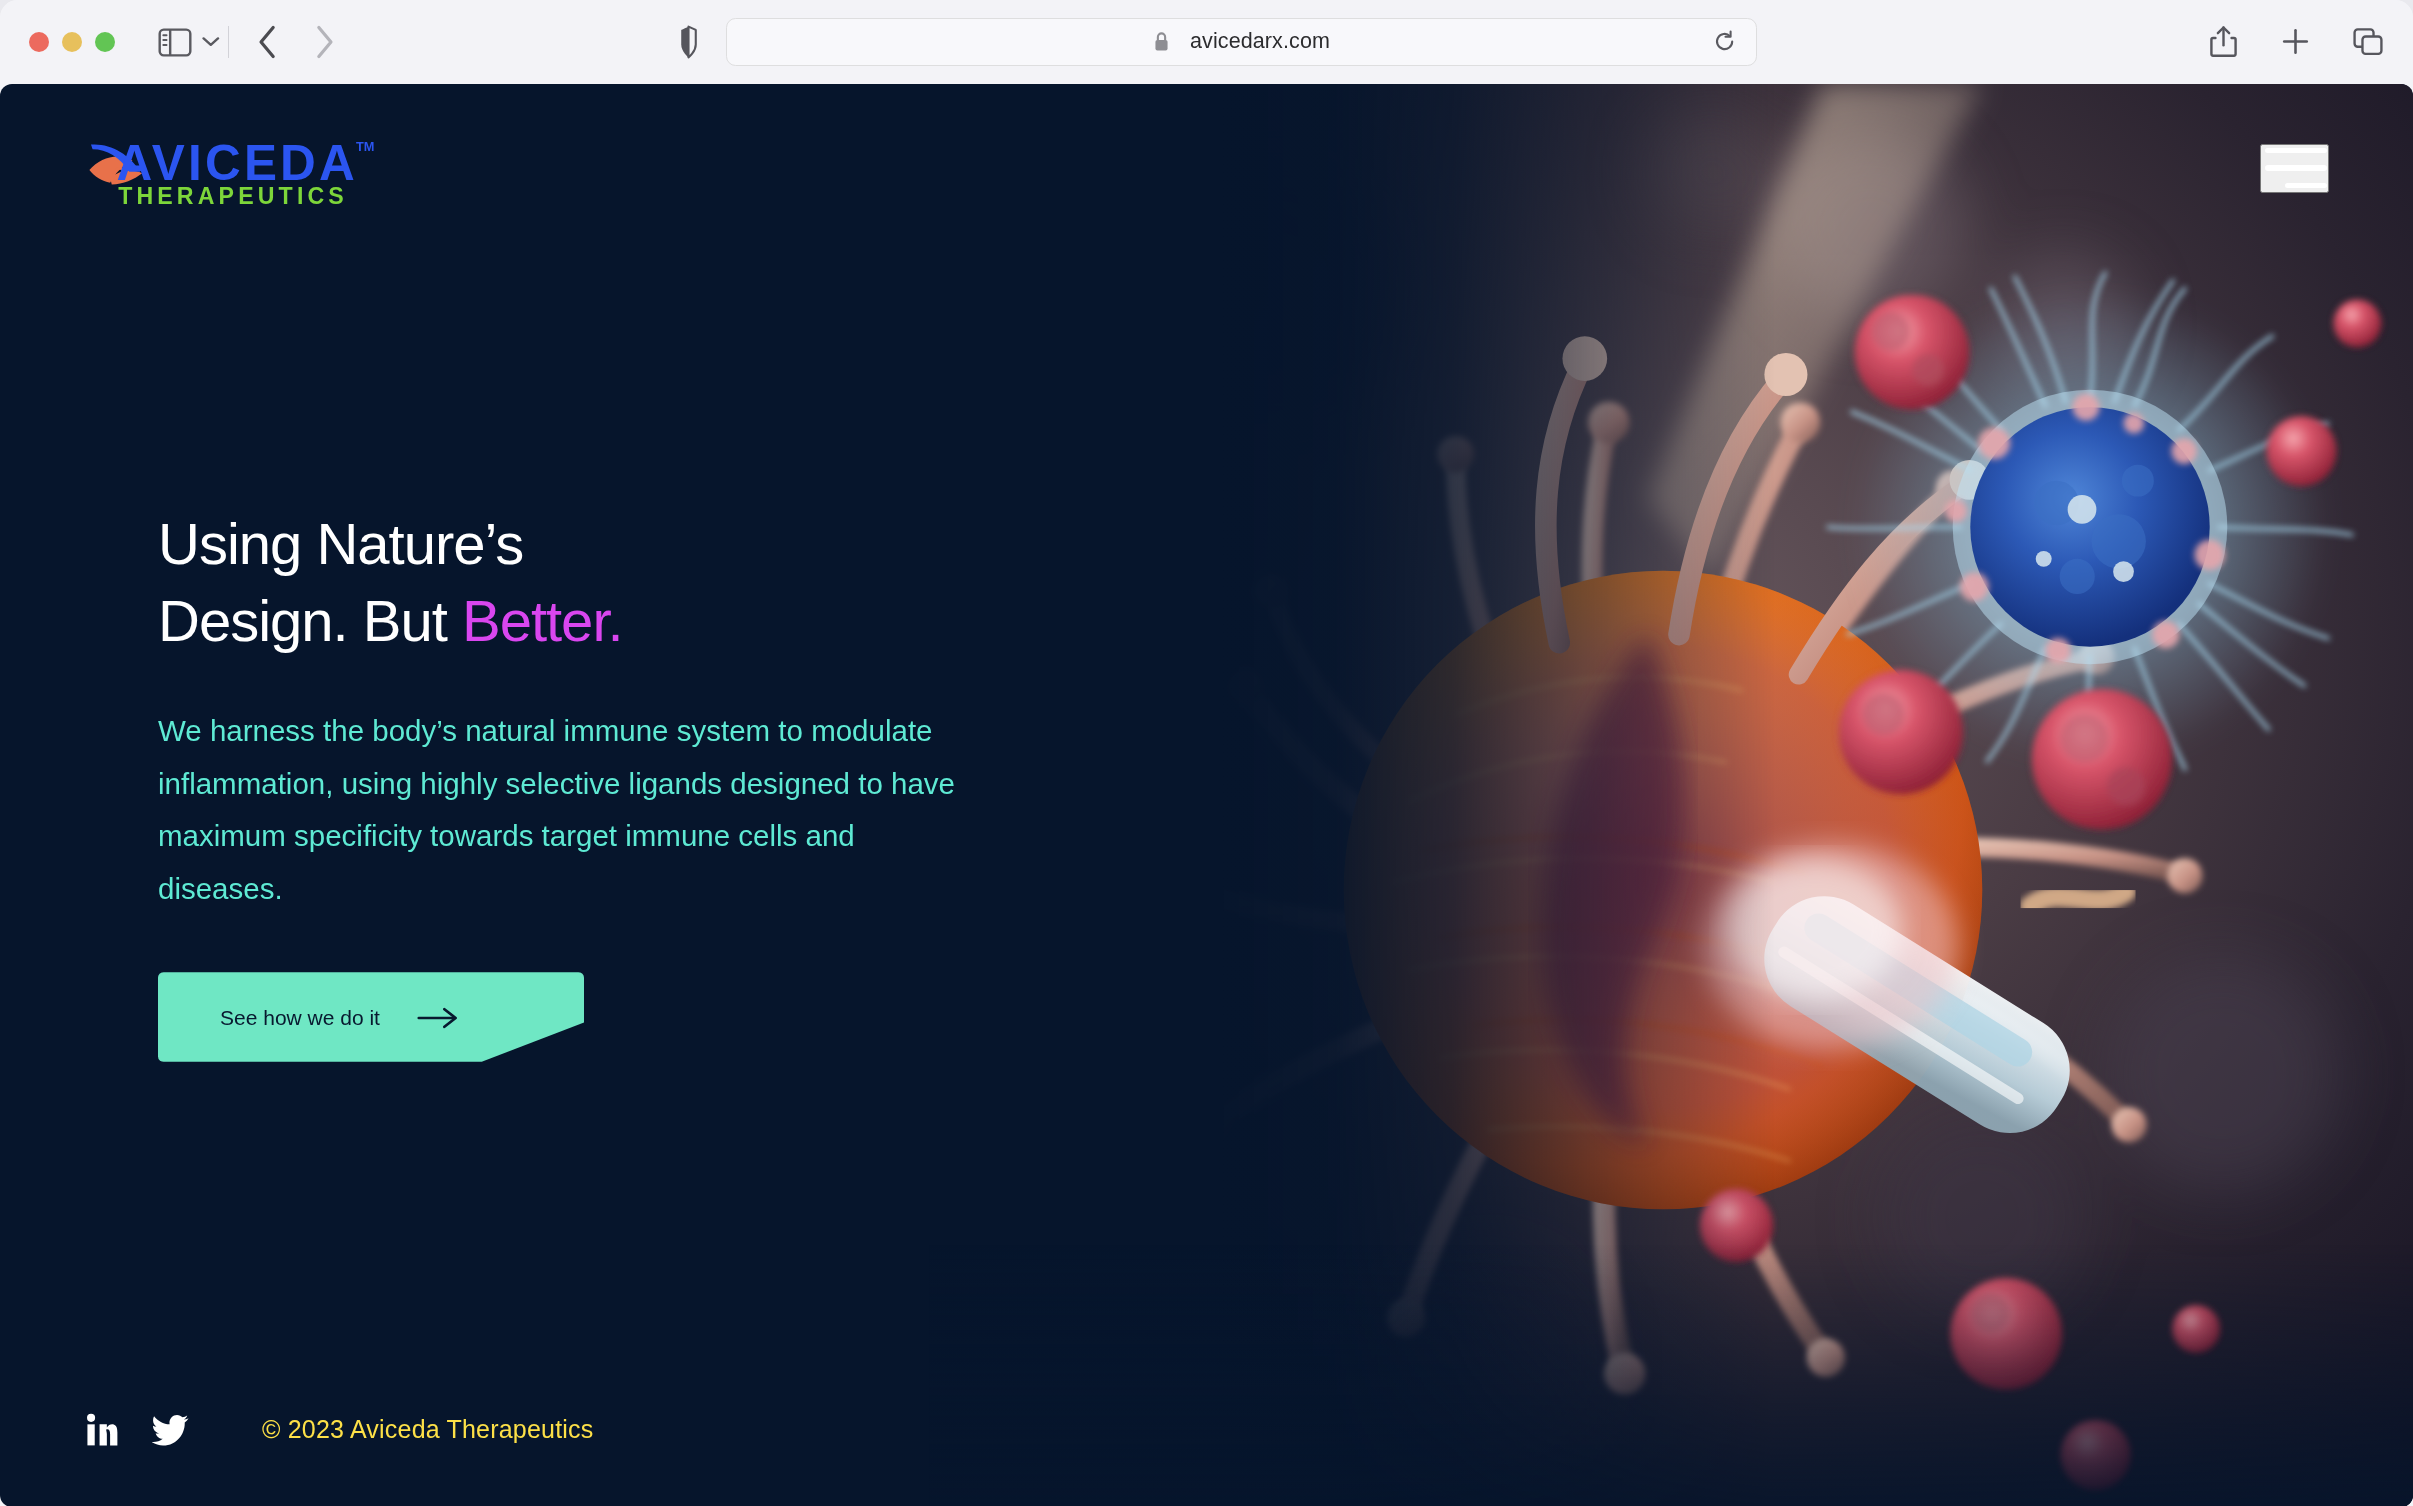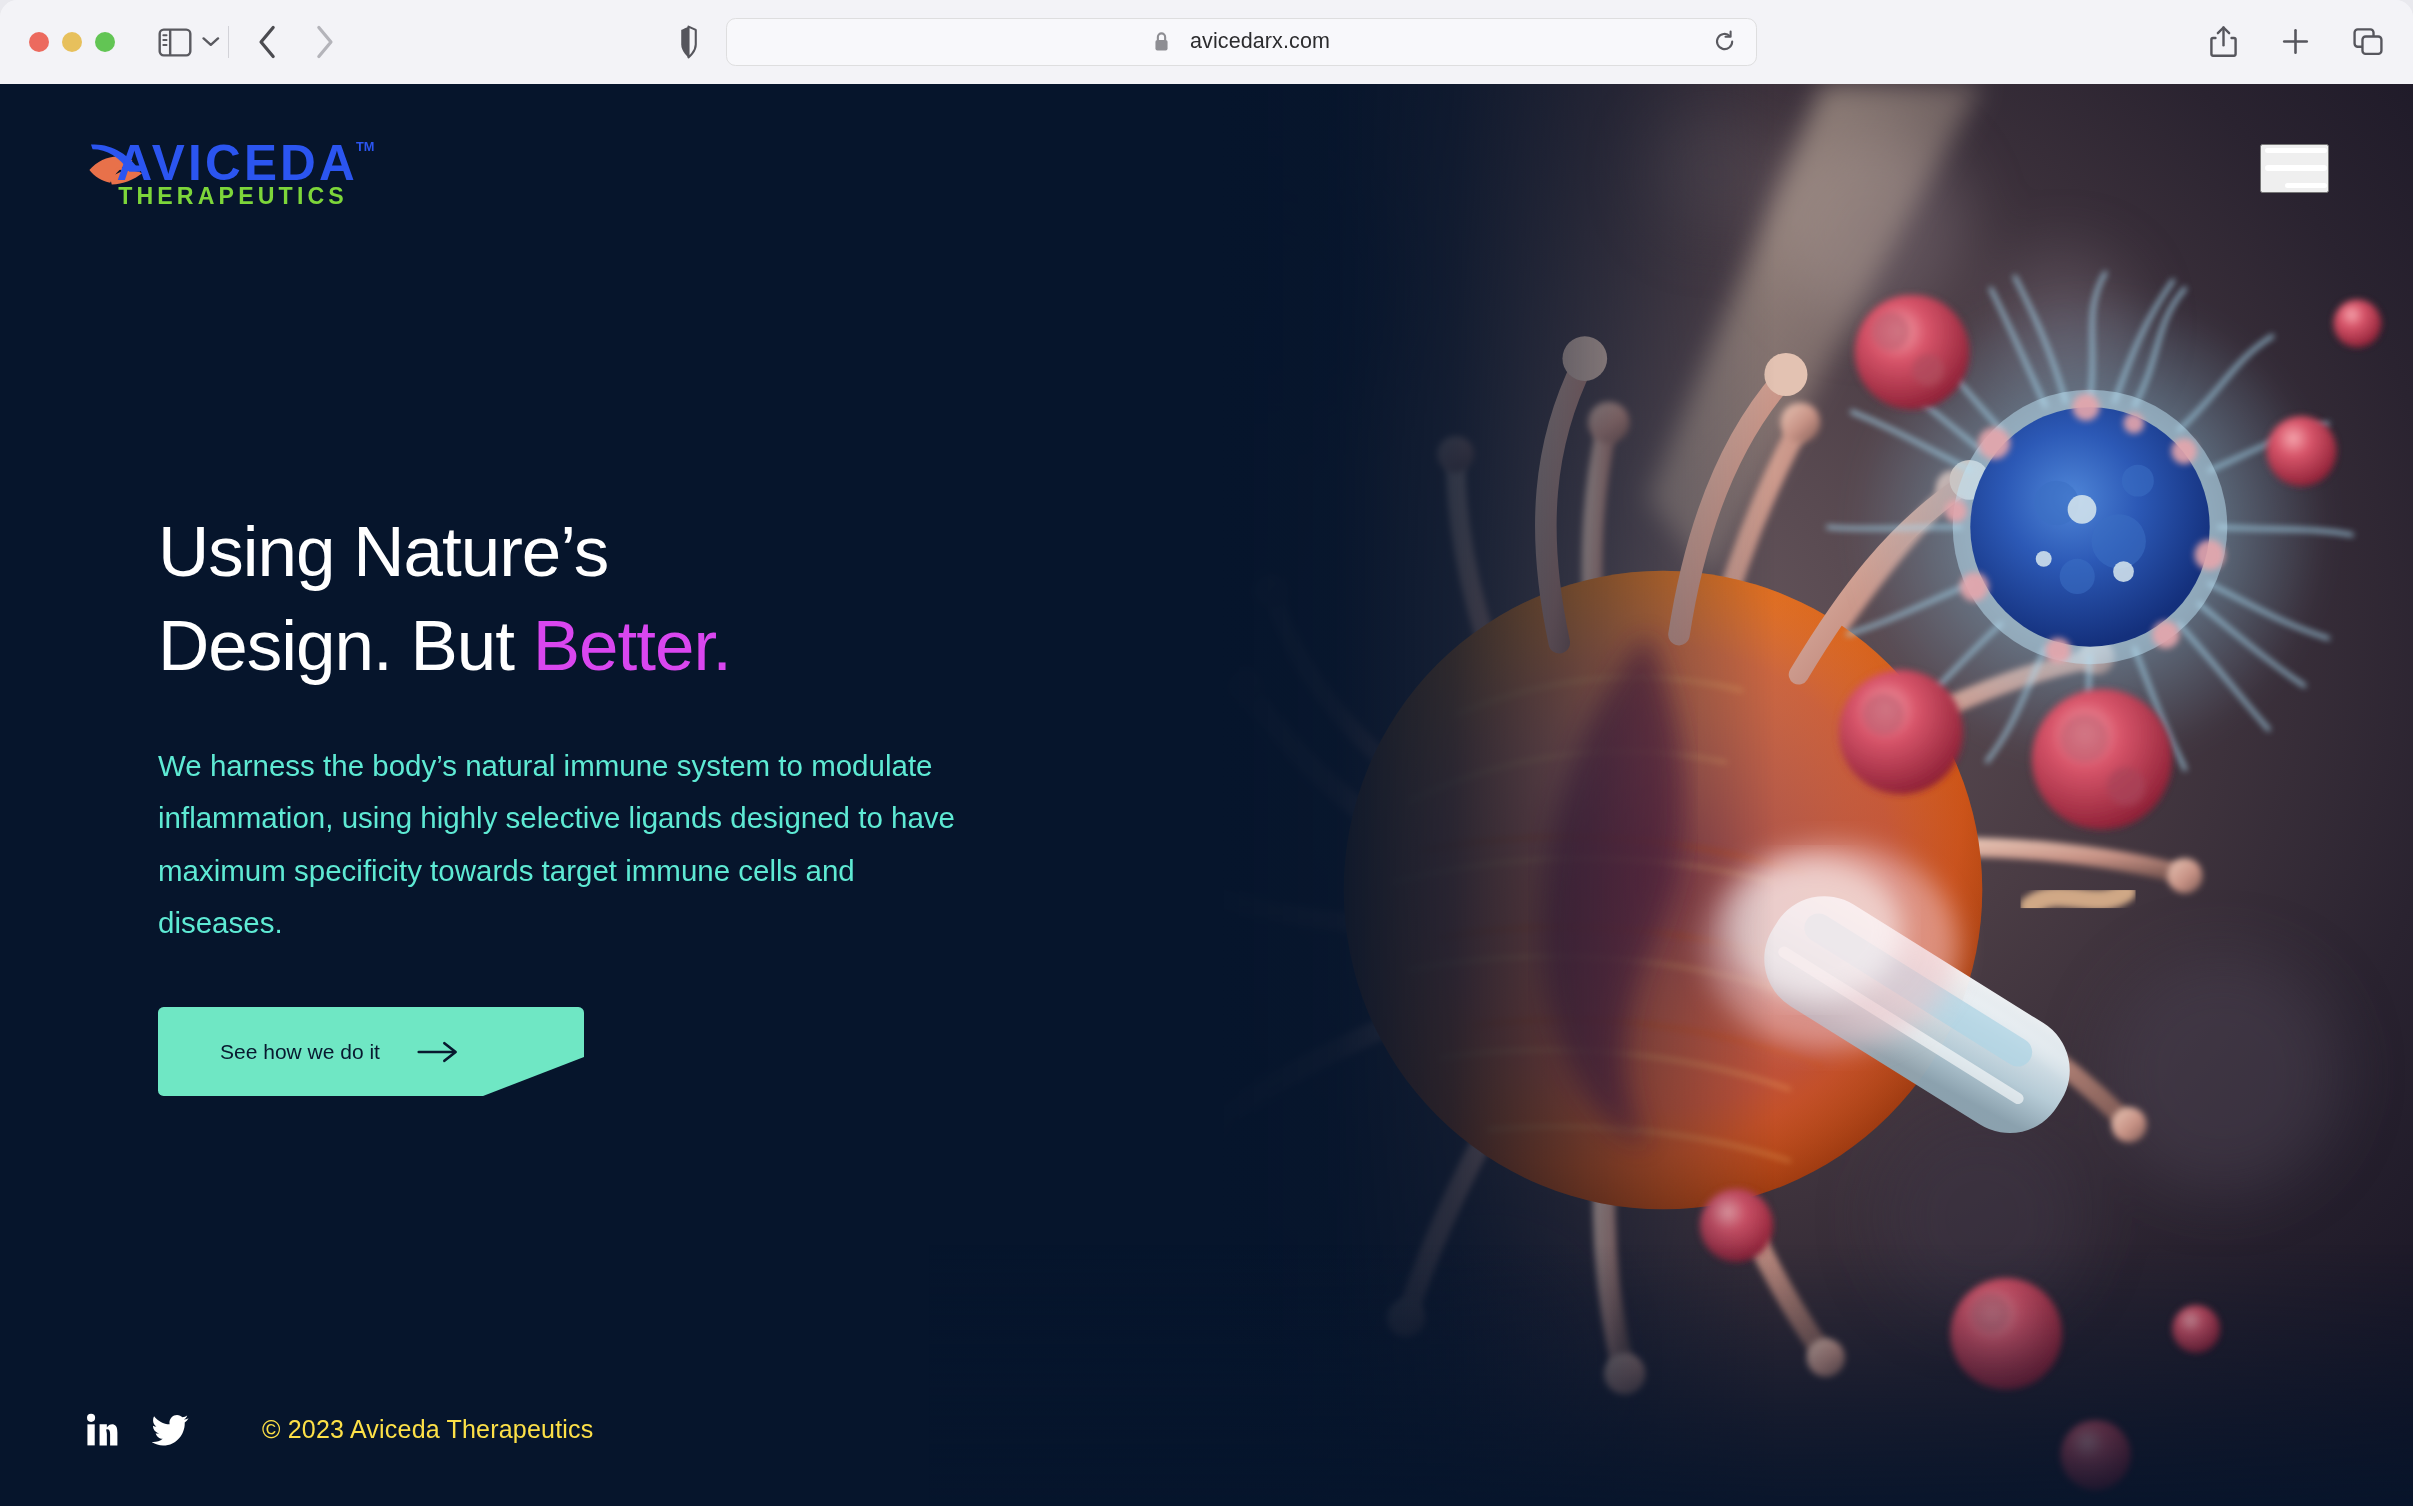--- a/index.html
+++ b/index.html
@@ -129,20 +129,21 @@
   }
 
   
   .viewport {
     position: absolute;
     top: 84px; left: 0;
     width: 2413px;
     height: 1423px;
     background: #06152C;
     overflow: hidden;
+    border-radius: 12px;
   }
 
   
   .hero-art {
     position: absolute;
     top: 0; right: 0;
     width: 1484px;
     height: 1423px;
     overflow: hidden;
   }
@@ -206,21 +207,21 @@
   .hero-copy {
     position: absolute;
     left: 158px;
     top: 421px;
     width: 942px;
     z-index: 5;
   }
 
   .headline {
     font-family: "Liberation Sans", sans-serif;
-    font-size: 71px;
+    font-size: 58px;
     line-height: 1.33;
     font-weight: 400;
     color: #ffffff;
     letter-spacing: -1px;
     white-space: nowrap;
   }
   .headline .accent { color: #d946ef; }
 
   .subcopy {
     margin-top: 46px;

